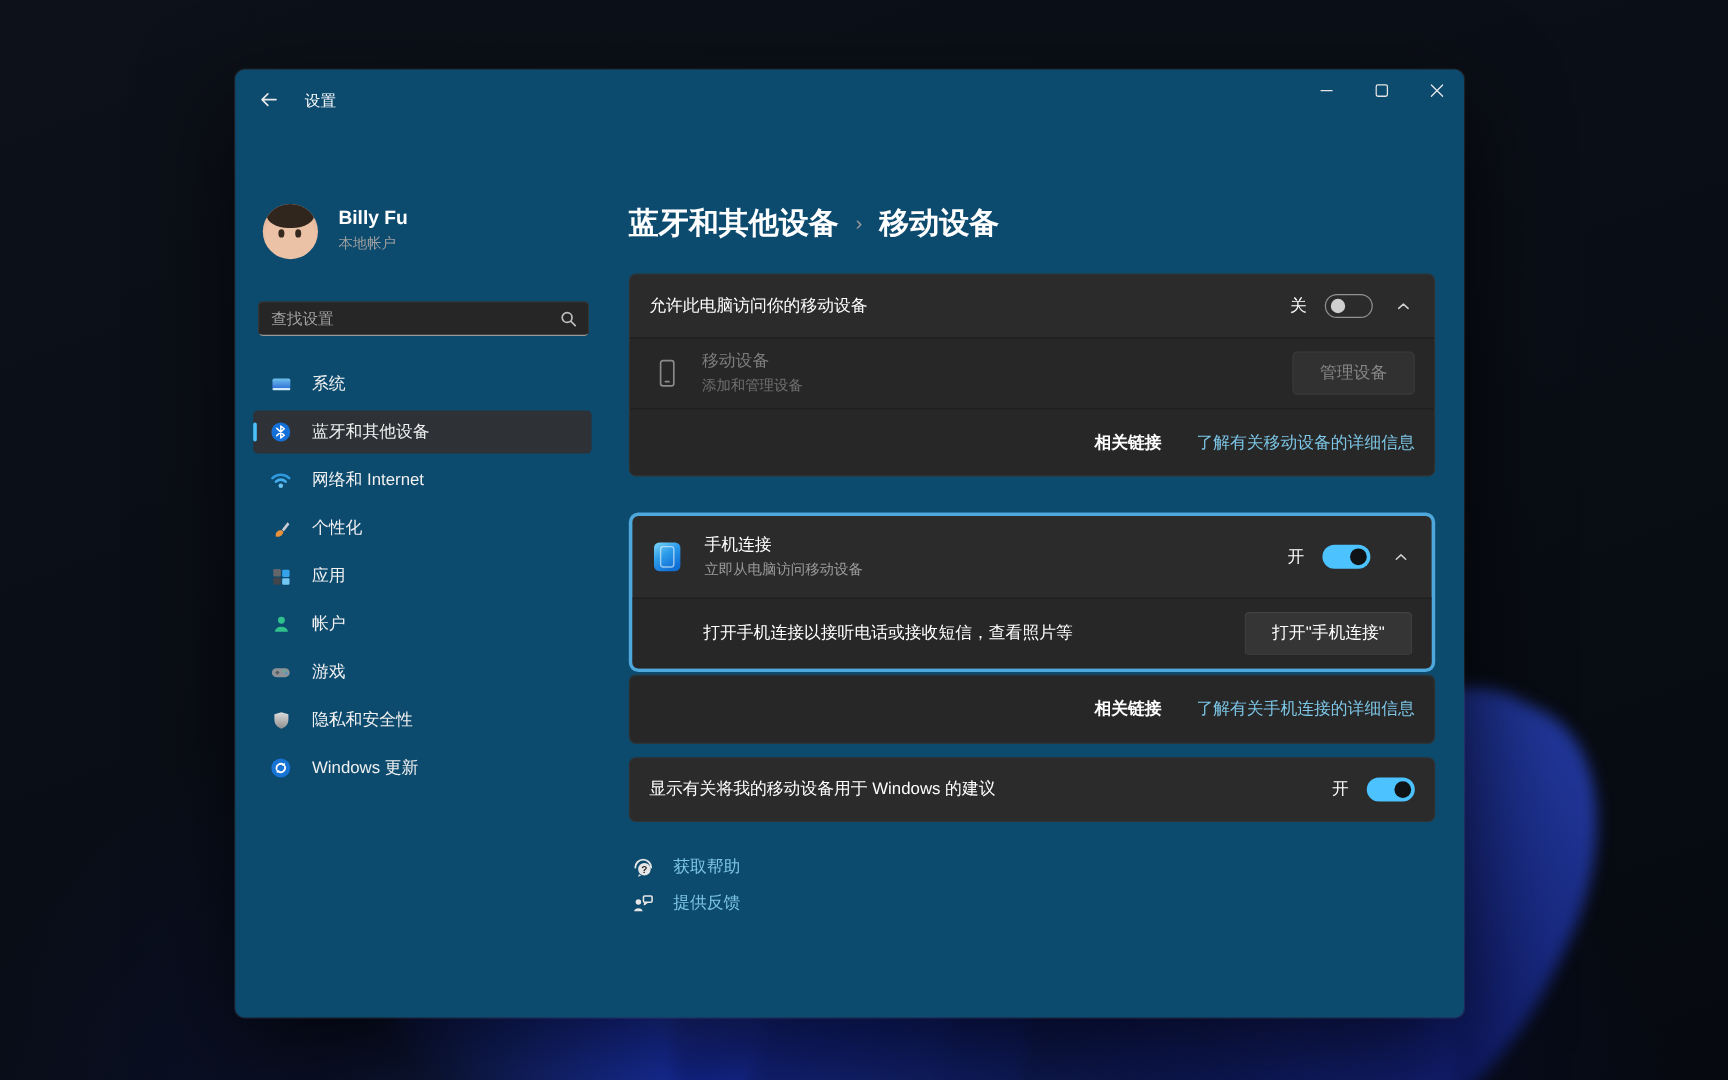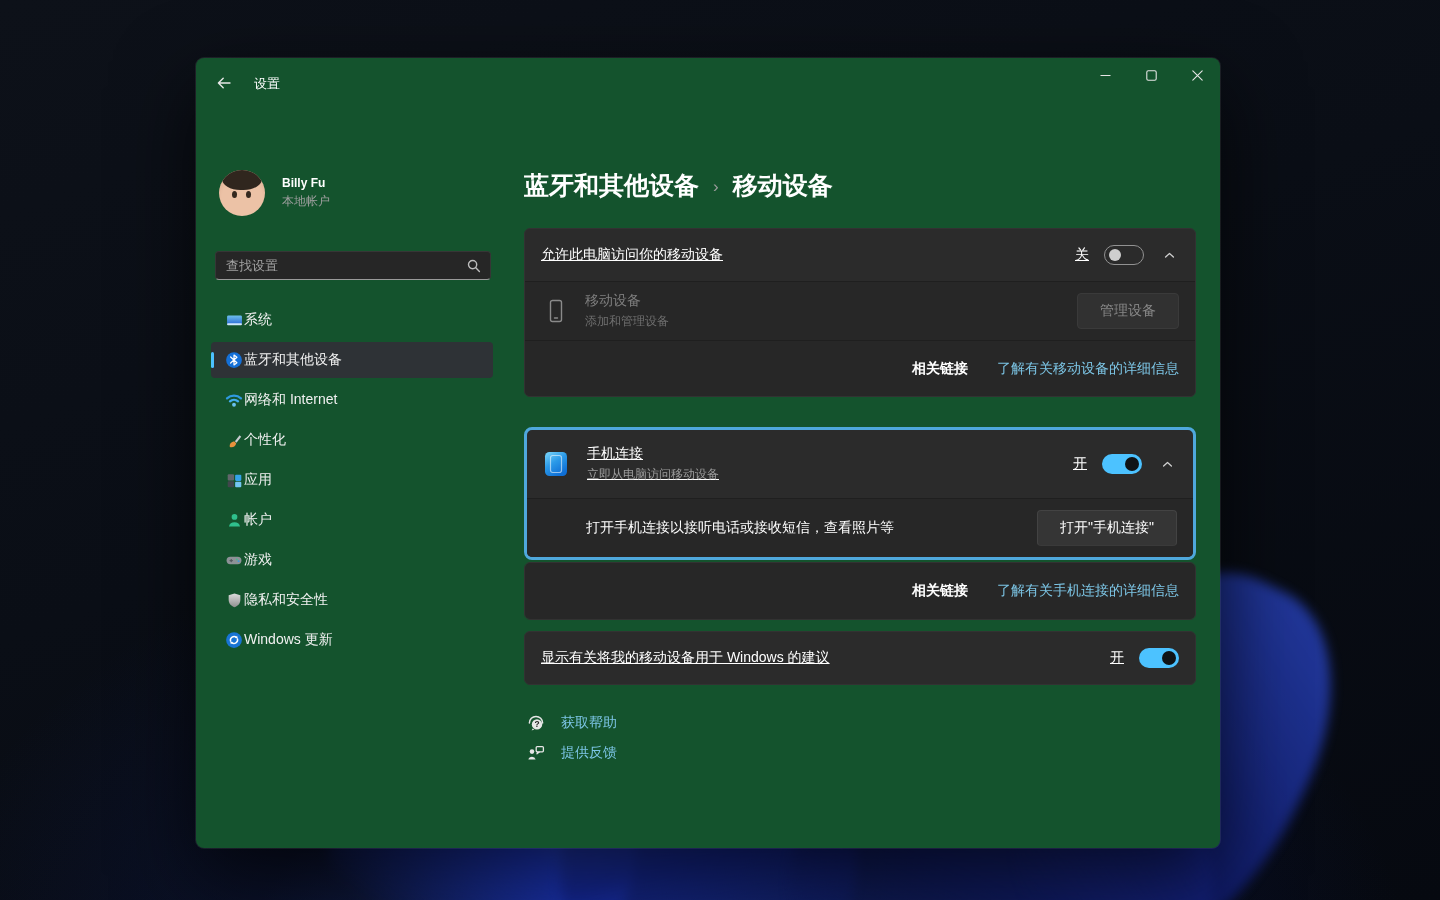--- a/index.html
+++ b/index.html
@@ -16,65 +16,65 @@
   .b2 { left:560px; bottom:-120px; width:300px; height:300px; transform:rotate(-14deg);
         background:linear-gradient(180deg,#3354e0 0%,#142690 45%,rgba(6,10,26,0) 85%); opacity:.9; }
   .b3 { left:790px; bottom:-140px; width:420px; height:300px; transform:rotate(10deg);
         background:linear-gradient(195deg,#24338f 0%,#101c66 50%,rgba(6,10,26,0) 85%); opacity:.85; }
   .b4 { left:1040px; bottom:-80px; width:260px; height:420px; transform:rotate(26deg);
         background:linear-gradient(210deg,#2c49c8 0%,#121f7a 55%,rgba(6,10,26,0) 90%); opacity:.8; }
   .glow { position:absolute; left:0; right:0; bottom:0; height:420px; filter:none; border-radius:0;
         background:radial-gradient(ellipse at 46% 118%, rgba(47,92,255,.38) 0%, rgba(20,40,140,.18) 38%, rgba(0,0,0,0) 68%); }
   
   .window { position:absolute; left:196px; top:58px; width:1024px; height:790px;
-    background:#14532d; border-radius:8px; overflow:hidden;
+    background:#0c4a6e; border-radius:8px; overflow:hidden;
     box-shadow:0 0 0 1px rgba(255,255,255,.08), 0 28px 80px rgba(0,0,0,.7); }
   .titlebar { height:48px; display:flex; align-items:flex-start; }
   .back-btn { width:34px; height:30px; margin:10px 0 0 10px; background:transparent; border:none;
     display:flex; align-items:center; justify-content:center; border-radius:5px; cursor:pointer; }
   .apptitle { font-size:13px; color:#ffffff; margin:17px 0 0 14px; }
   .wincontrols { margin-left:auto; display:flex; }
   .wc { width:46px; height:34px; display:flex; align-items:center; justify-content:center; cursor:pointer; }
   
   .wbody { display:flex; height:750px; }
   .sidebar { width:328px; flex:none; position:relative; }
   .profile { position:absolute; left:23px; top:64px; display:flex; align-items:center; gap:17px; cursor:pointer; }
   .avatar { width:46px; height:46px; border-radius:50%; position:relative; overflow:hidden;
     background:radial-gradient(circle at 50% 62%, #ecc2a6 55%, #d3a084 100%); }
   .avatar::before { content:""; position:absolute; top:-4px; left:3px; right:3px; height:24px;
     border-radius:50% 50% 46% 46%; background:#30261e; }
   .avatar::after { content:""; position:absolute; left:13px; top:21px; width:5px; height:7px;
     border-radius:50%; background:#35291f; box-shadow:14px 0 0 #35291f; }
-  .pname { font-size:12px; font-weight:700; color:#fff; }
+  .pname { font-size:16px; font-weight:700; color:#fff; }
   .ptype { font-size:12px; color:#9f9f9f; margin-top:3px; }
   .searchbox { position:absolute; left:19px; top:145px; width:276px; height:29px;
     background:#262626; border:1px solid #363636; border-bottom:1px solid #9a9a9a; border-radius:4px; }
   .searchbox input { width:230px; height:100%; background:transparent; border:none; outline:none;
     color:#e8e8e8; font-size:13px; padding:0 10px; font-family:inherit; }
   .searchbox input::placeholder { color:#a2a2a2; }
   .searchbox .sicon { position:absolute; right:8px; top:6px; }
   .nav { position:absolute; left:15px; top:196px; width:282px; }
-  .navitem { height:36px; margin-bottom:4px; display:flex; align-items:center; 
+  .navitem { height:36px; margin-bottom:4px; display:flex; align-items:center; gap:16px;
     padding-left:13px; border-radius:4px; position:relative; font-size:14px; color:#f1f1f1; cursor:pointer; }
   .navitem.selected { background:#2e3236; }
   .selbar { position:absolute; left:0; top:10px; width:3px; height:16px; border-radius:2px; background:#4CC2FF; }
   .nicon { width:20px; height:20px; display:flex; align-items:center; justify-content:center; flex:none; }
   
   .content { flex:1; padding:62px 24px 0 0; }
   .breadcrumb { display:flex; align-items:center; gap:14px; height:34px; font-size:25px; font-weight:600; color:#fff; }
   .breadcrumb .crumb-parent { cursor:pointer; }
   .breadcrumb .sep { font-size:17px; font-weight:400; color:#9c9c9c; padding-top:3px; }
   .card { background:#2b2b2b; border:1px solid #323232; border-radius:6px; overflow:hidden; }
   .card.first { margin-top:26px; }
   .card.highlighted { margin-top:30px; border:3px solid #4FA8DC; border-radius:8px; }
   .card.rel2 { margin-top:2px; }
   .card.sugg { margin-top:11px; }
   .row { display:flex; align-items:center; padding:0 16px; }
   .row + .row { border-top:1px solid #1f1f1f; }
-  .row.header { min-height:52px;text-decoration:underline; }
+  .row.header { min-height:52px; }
   .card.highlighted .row.header { min-height:68px;justify-content:space-between; }
   .row.sub { background:#272727; min-height:59px; }
   .row.related { background:#272727; min-height:56px;justify-content:flex-end; }
   .rowtitle { font-size:14px; color:#fff; }
   .controls { margin-left:auto; display:flex; align-items:center; gap:15px; }
   .tlabel { font-size:14px; color:#fff; }
   .toggle { width:40px; height:20px; border-radius:10px; position:relative; cursor:pointer; flex:none; }
   .toggle.off { border:1px solid #929292; background:transparent; }
   .toggle.off .knob { position:absolute; left:4px; top:3px; width:12px; height:12px; border-radius:50%; background:#cfcfcf; }
   .toggle.on { background:#4CC2FF; }

